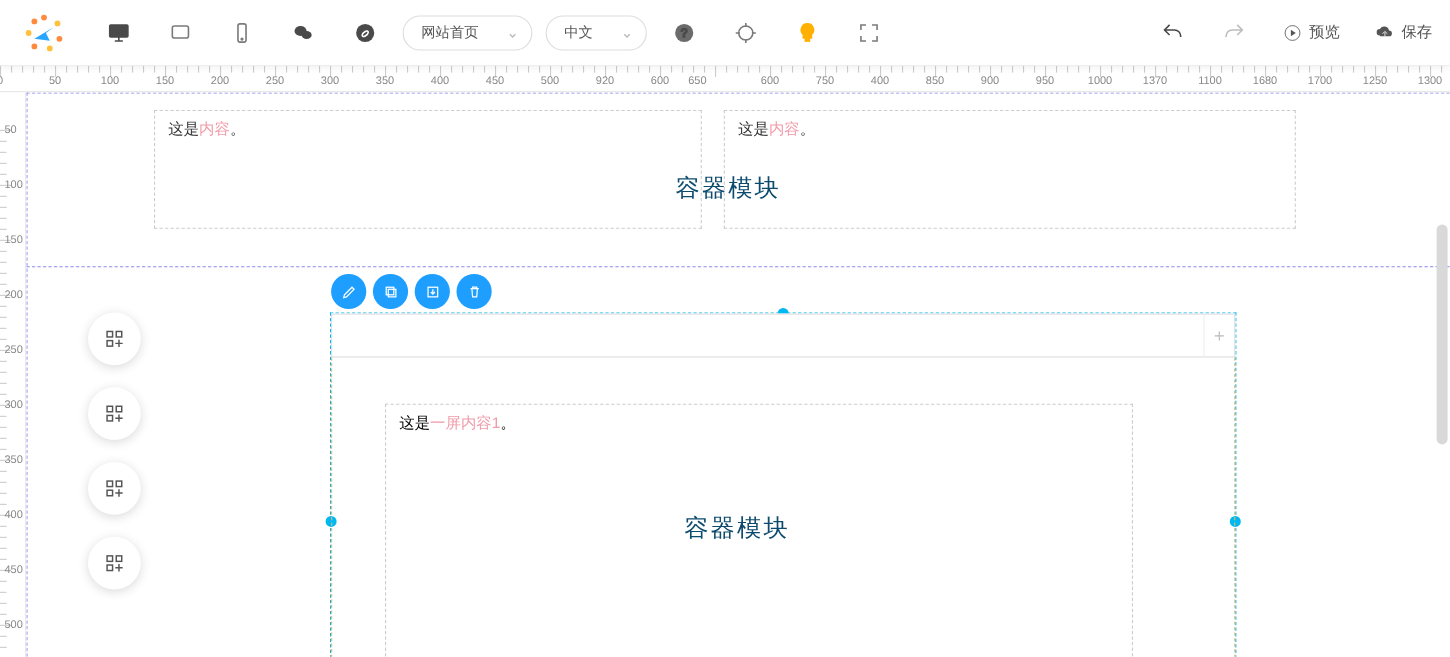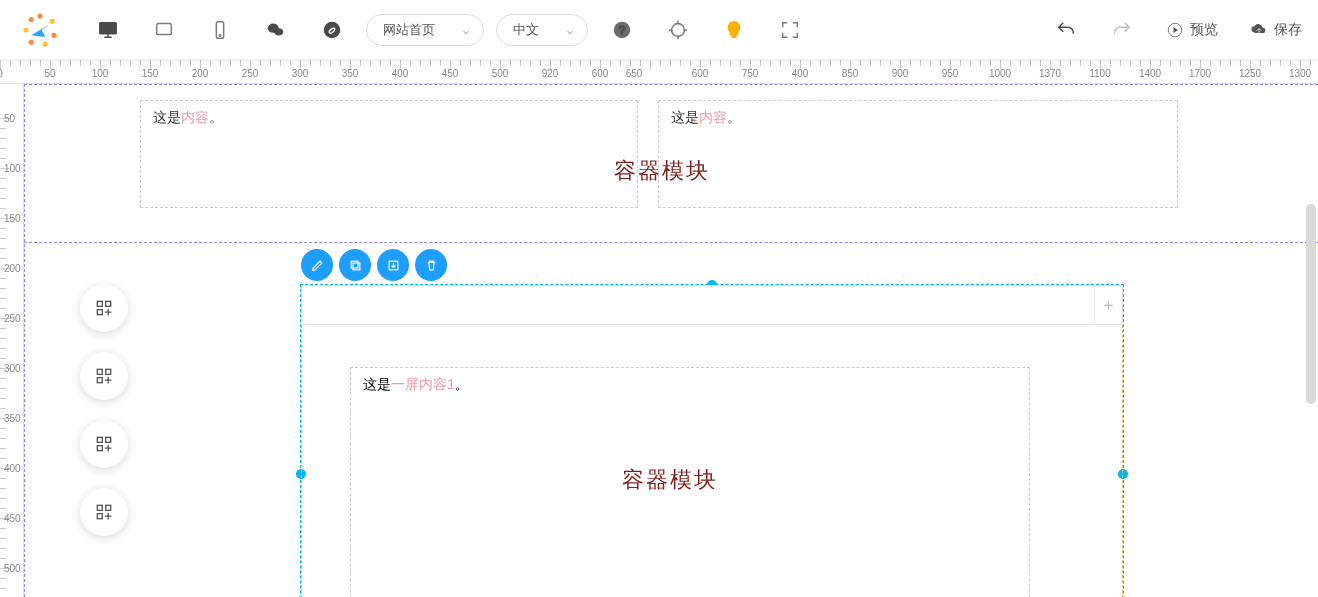--- a/index.html
+++ b/index.html
@@ -37,21 +37,21 @@
 .guide-h{position:absolute;left:0;right:0;border-top:1px dashed #8a8af0}
 .guide-v{position:absolute;top:0;bottom:0;border-left:1px dashed #8a8af0}
 
 
 .fab{position:absolute;left:56px;width:48px;height:48px;border-radius:50%;background:#fff;box-shadow:0 2px 10px rgba(0,0,0,.15);display:flex;align-items:center;justify-content:center;cursor:pointer}
 .fab svg{width:20px;height:20px;stroke:#555;fill:none;stroke-width:1.6}
 
 
 .dashbox{position:absolute;border:1px dashed #ccc;padding:8px 12px;font-size:14px;color:#333;background:#fff}
 .dashbox .hl{color:#f19aa8}
-.watermark{position:absolute;color:#7f1d1d;font-size:22px;letter-spacing:2px;pointer-events:none}
+.watermark{position:absolute;color:#0c4a6e;font-size:22px;letter-spacing:2px;pointer-events:none}
 
 
 .selwrap{position:absolute;border:1px dashed #00b8f1}
 .selwrap .handle{position:absolute;width:10px;height:10px;background:#00b8f1;border-radius:50%}
 .selwrap .h-n{top:-5px;left:50%;margin-left:-5px}
 .selwrap .h-w{left:-5px;top:50%;margin-top:-5px}
 .selwrap .h-e{right:-5px;top:50%;margin-top:-5px}
 .actbar{position:absolute;top:-36px;left:0;display:flex;gap:6px}
 .actbtn{width:32px;height:32px;border-radius:50%;background:#1e9fff;display:flex;align-items:center;justify-content:center;cursor:pointer}
 .actbtn svg{width:15px;height:15px;stroke:#fff;fill:none;stroke-width:1.8}
@@ -309,21 +309,21 @@
     <div class="tick" style="left: 1070px;"></div>
     <div class="tick" style="left: 1080px;"></div>
     <div class="tick" style="left: 1090px;"></div>
     <div class="tick major" style="left: 1100px;"></div>
     <div class="lbl" style="left: 1100px;">1100</div>
     <div class="tick" style="left: 1110px;"></div>
     <div class="tick" style="left: 1120px;"></div>
     <div class="tick" style="left: 1130px;"></div>
     <div class="tick" style="left: 1140px;"></div>
     <div class="tick major" style="left: 1150px;"></div>
-    <div class="lbl" style="left: 1150px;">1400</div>
+    <div class="lbl" style="left: 1150px;">1680</div>
     <div class="tick" style="left: 1160px;"></div>
     <div class="tick" style="left: 1170px;"></div>
     <div class="tick" style="left: 1180px;"></div>
     <div class="tick" style="left: 1190px;"></div>
     <div class="tick major" style="left: 1200px;"></div>
     <div class="lbl" style="left: 1200px;">1700</div>
     <div class="tick" style="left: 1210px;"></div>
     <div class="tick" style="left: 1220px;"></div>
     <div class="tick" style="left: 1230px;"></div>
     <div class="tick" style="left: 1240px;"></div>

